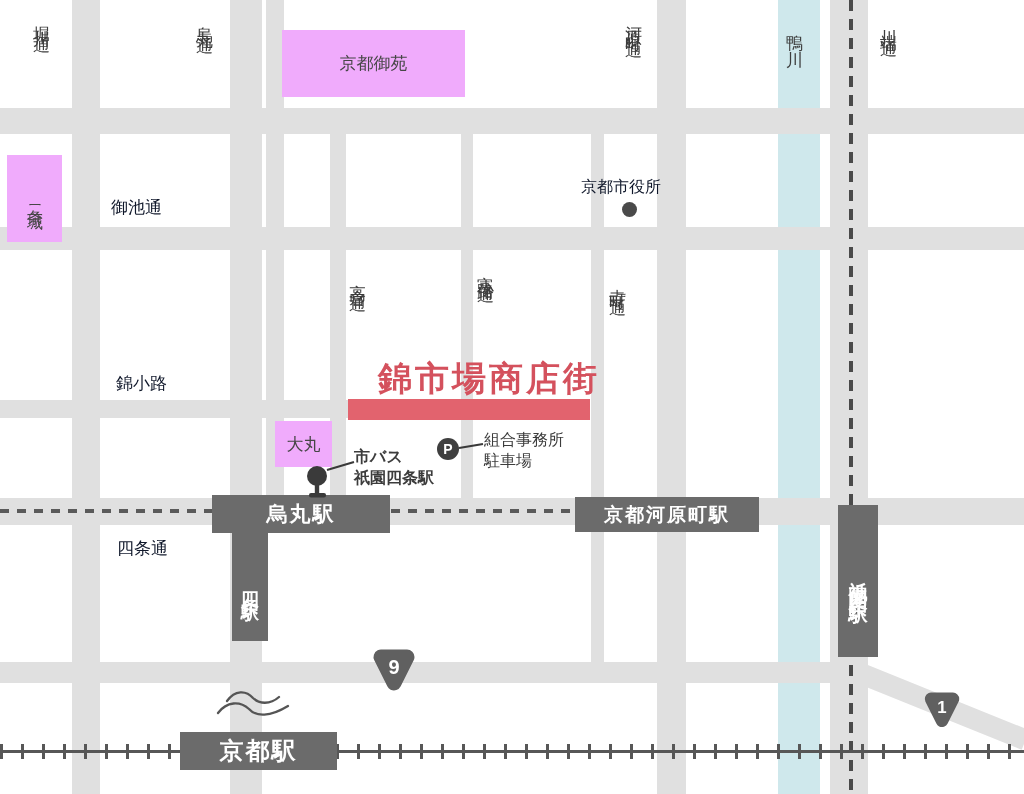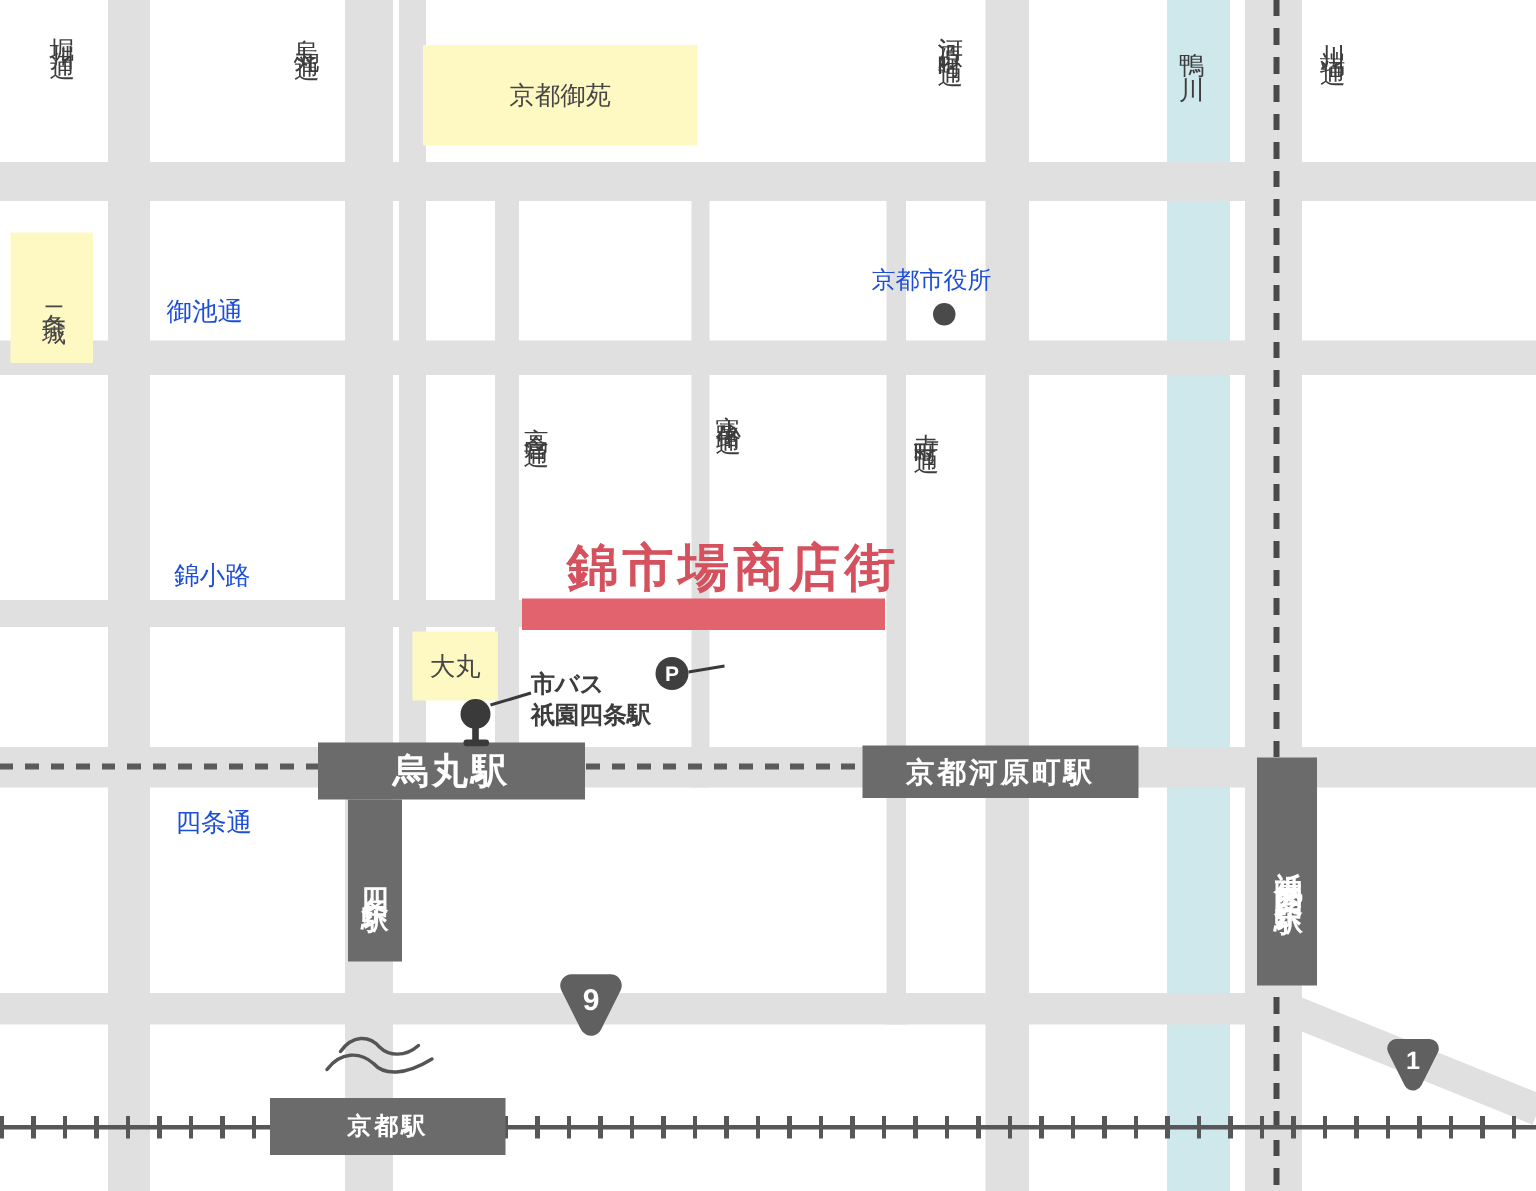--- a/index.html
+++ b/index.html
@@ -3,22 +3,22 @@
 <meta charset="utf-8">
 <style>
   html,body{margin:0;padding:0;background:#fff;}
   #map{position:relative;width:1024px;height:794px;background:#ffffff;overflow:hidden;
        font-family:"Liberation Sans",sans-serif;}
   .abs{position:absolute;}
   .road{position:absolute;background:#e0e0e0;}
   .river{position:absolute;background:#cfe8ec;}
   .vlabel{position:absolute;writing-mode:vertical-rl;text-orientation:upright;
           color:#3c3c3c;font-size:17px;letter-spacing:5px;line-height:1;}
-  .hlabel{position:absolute;color:#1d4ed8;font-size:17px;white-space:nowrap;}
-  .block{position:absolute;background:#fef9c3;color:#464646;display:flex;
+  .hlabel{position:absolute;color:#0f172a;font-size:17px;white-space:nowrap;}
+  .block{position:absolute;background:#f0abfc;color:#464646;display:flex;
          align-items:center;justify-content:center;font-size:17px;}
   .block.v{writing-mode:vertical-rl;text-orientation:upright;letter-spacing:4px;font-size:16px;}
   .station{position:absolute;background:#6b6b6b;color:#ffffff;display:flex;
            align-items:center;justify-content:center;font-weight:bold;letter-spacing:2px;}
   .station.v{writing-mode:vertical-rl;text-orientation:upright;letter-spacing:6px;}
   .dash-h{position:absolute;background:repeating-linear-gradient(90deg,#5a5a5a 0 9px,transparent 9px 17px);}
   .dash-v{position:absolute;background:repeating-linear-gradient(180deg,#4a4a4a 0 11px,transparent 11px 19px);}
   .rail-ticks{position:absolute;background:repeating-linear-gradient(90deg,#575757 0 3px,transparent 3px 21px);}
   .rail-line{position:absolute;background:#575757;}
   .redbar{position:absolute;background:#e2636e;}
@@ -82,48 +82,52 @@
   <div class="vlabel" style="left:349px;top:271px;">高倉通</div>
   <div class="vlabel" style="left:477px;top:263px;letter-spacing:3px;">富小路通</div>
   <div class="vlabel" style="left:609px;top:275px;">寺町通</div>
 
   <div class="hlabel" style="left:111px;top:196px;">御池通</div>
   <div class="hlabel" style="left:116px;top:372px;">錦小路</div>
   <div class="hlabel" style="left:117px;top:537px;">四条通</div>
   <div class="hlabel" style="left:581px;top:177px;font-size:16px;">京都市役所</div>
   <div class="dot" style="left:622px;top:202px;width:15px;height:15px;"></div>
 
-  <div class="station" style="left:212px;top:495px;width:178px;height:38px;font-size:24px;">
+  <div class="station" style="left:212px;top:495px;width:178px;height:38px;font-size:21px;">
     <span>烏丸駅</span>
   </div>
   <div class="station" style="left:575px;top:497px;width:184px;height:35px;font-size:19px;">
     <span>京都河原町駅</span>
   </div>
   <div class="station v" style="left:838px;top:505px;width:40px;height:152px;font-size:19px;">
     <span>祇園四条駅</span>
   </div>
   <div class="station v" style="left:232px;top:533px;width:36px;height:108px;font-size:18px;">
     <span>四条駅</span>
   </div>
-  <div class="station" style="left:180px;top:732px;width:157px;height:38px;font-size:16px;">
+  <div class="station" style="left:180px;top:732px;width:157px;height:38px;font-size:24px;">
     <span>京都駅</span>
   </div>
 
   <svg class="abs" style="left:299px;top:463px;" width="40" height="40" viewBox="0 0 40 40">
     <circle cx="18" cy="13" r="10" fill="#3a3a3a"></circle>
     <rect x="15.8" y="22" width="4.4" height="9" fill="#3a3a3a"></rect>
     <rect x="10" y="30" width="17" height="4.5" rx="2" fill="#3a3a3a"></rect>
   </svg>
   <div class="poi-note" style="left:354px;top:446px;font-weight:bold;">
     <div>市バス</div>
     <div>祇園四条駅</div>
   </div>
 
   <div class="p-icon" style="left:437px;top:438px;">
     <span>P</span>
+  </div>
+  <div class="poi-note" style="left:484px;top:429px;">
+    <div>組合事務所</div>
+    <div>駐車場</div>
   </div>
 
   <svg class="abs" style="left:367px;top:644px;" width="54" height="50" viewBox="0 0 54 50">
     <polygon points="14,13 40,13 27,39" fill="#606060" stroke="#606060" stroke-width="15" stroke-linejoin="round"></polygon>
     <text x="27" y="23" fill="#ffffff" font-size="20" font-weight="bold" text-anchor="middle" dominant-baseline="central" font-family="Liberation Sans, sans-serif">9</text>
   </svg>
   <svg class="abs" style="left:919px;top:688px;" width="46" height="42" viewBox="0 0 54 50">
     <polygon points="14,13 40,13 27,39" fill="#606060" stroke="#606060" stroke-width="15" stroke-linejoin="round"></polygon>
     <text x="27" y="23" fill="#ffffff" font-size="20" font-weight="bold" text-anchor="middle" dominant-baseline="central" font-family="Liberation Sans, sans-serif">1</text>
   </svg>

